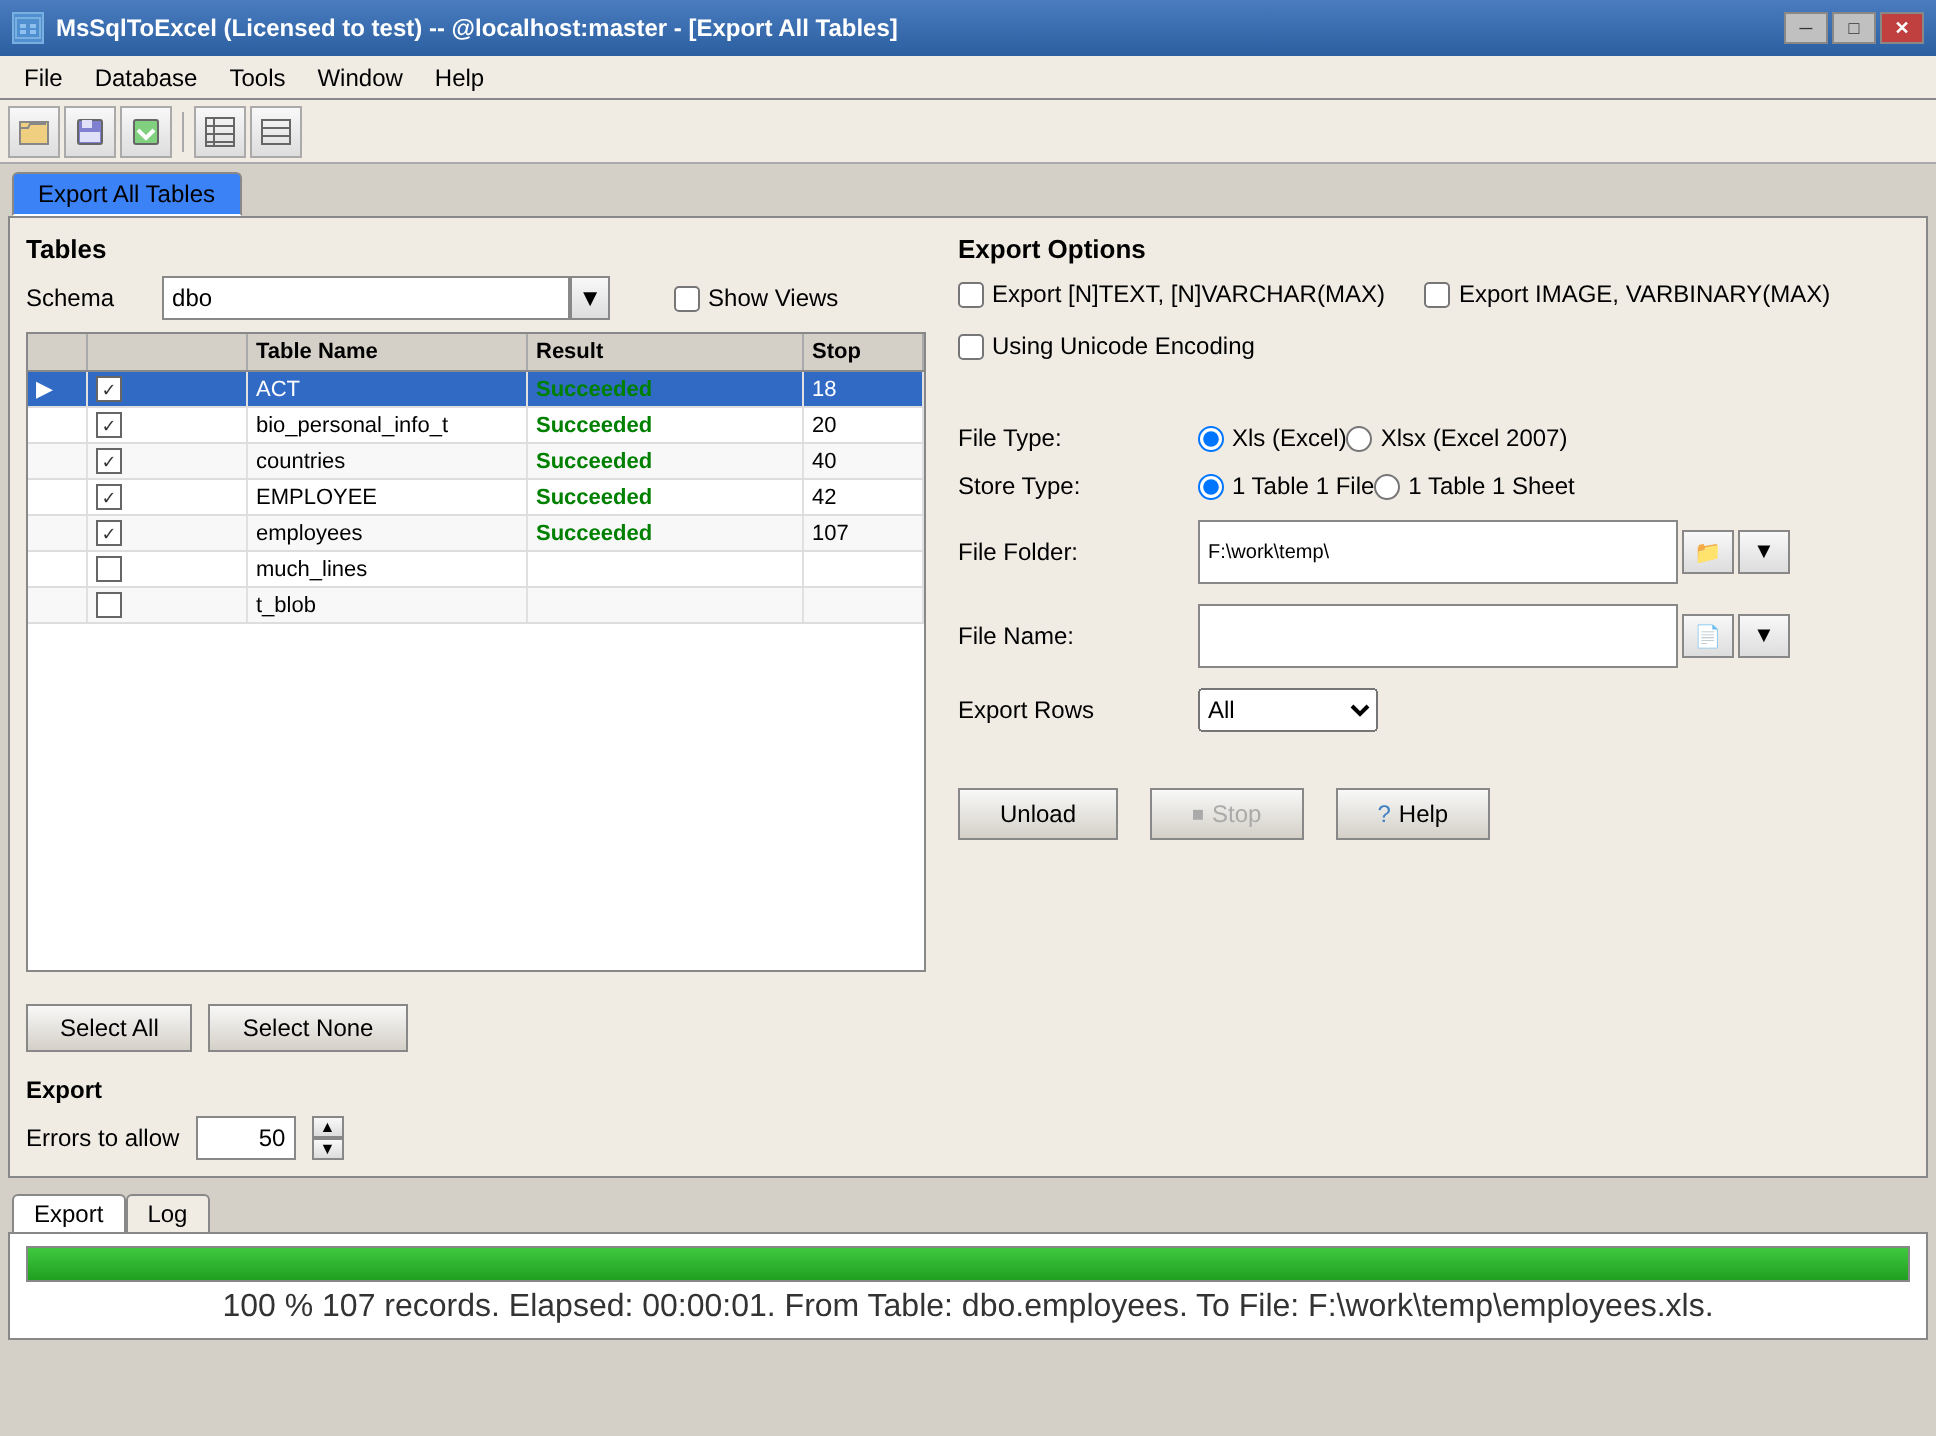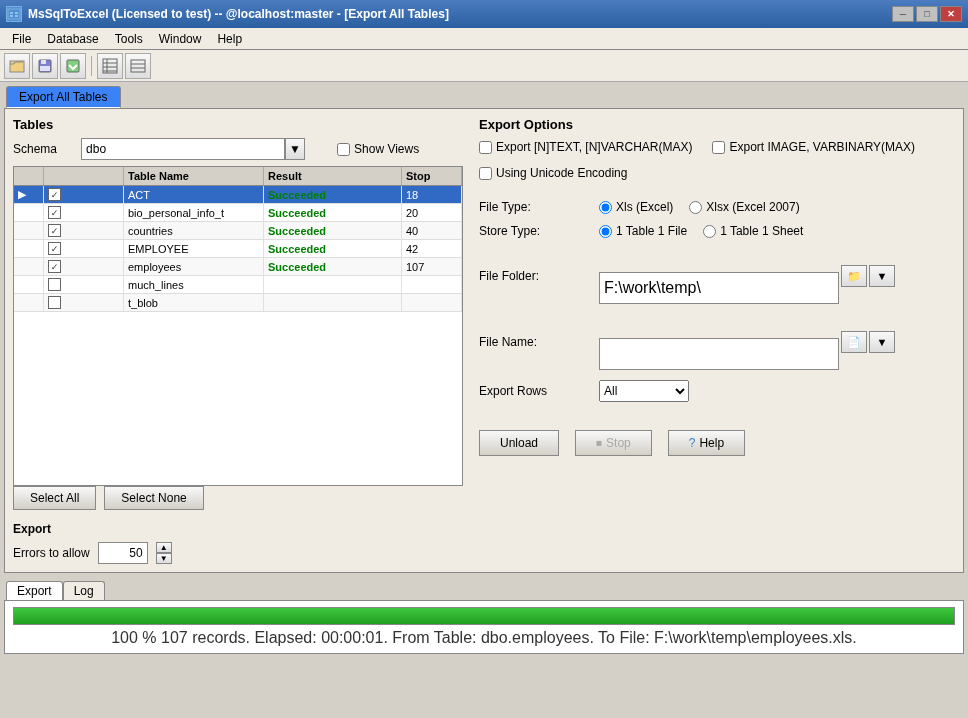--- a/index.html
+++ b/index.html
@@ -124,56 +124,56 @@
       border-bottom: 1px solid #ddd;
       font-size: 11px;
     }
     .table-row:nth-child(even) { background: #f8f8f8; }
     .table-row.active-row { background: #316ac5; color: white; }
     .td { padding: 2px 4px; border-right: 1px solid #e0e0e0; display: flex; align-items: center; }
     .succeeded { color: #008000; font-weight: bold; }
     .checkbox { width: 13px; height: 13px; border: 1px solid #666; background: white; display: flex; align-items: center; justify-content: center; cursor: pointer; }
     .checkbox.checked::after { content: '✓'; font-size: 9px; color: #333; }
     
-    .button-row { display: flex; gap: 8px; margin-top: 0; }
+    .button-row { display: flex; gap: 8px; margin-top: 16px; }
     .btn {
       padding: 4px 16px;
       background: linear-gradient(to bottom, #f8f8f8, #d4d0c8);
       border: 1px solid #888;
       cursor: pointer;
       font-size: 12px;
     }
     .btn:disabled { color: #aaa; cursor: default; }
     
     .export-section { margin-top: 12px; }
     .export-title { font-weight: bold; margin-bottom: 6px; }
     .errors-row { display: flex; align-items: center; gap: 8px; }
     .number-input { width: 50px; height: 22px; border: 1px solid #888; text-align: right; padding: 1px 4px; font-size: 12px; }
     .spin-btn { width: 16px; height: 11px; background: linear-gradient(to bottom, #f8f8f8, #ddd); border: 1px solid #888; font-size: 8px; display: flex; align-items: center; justify-content: center; cursor: pointer; }
     
     
     .right-panel { flex: 1; }
     .options-title { font-size: 13px; font-weight: bold; margin-bottom: 8px; }
     
-    .option-row { display: flex; align-items: center; gap: 8px; margin-bottom: 8px; }
+    .option-row { display: flex; align-items: center; gap: 8px; margin-bottom: 20px; }
     
     .checkbox-option { display: flex; align-items: center; gap: 4px; font-size: 12px; cursor: pointer; }
     
-    .radio-group { display: flex; gap: 16px; align-items: center; }
+    .radio-group { display: flex; align-items: center; }
     .radio-option { display: flex; align-items: center; gap: 4px; font-size: 12px; cursor: pointer; }
     
     .form-row {
       display: flex;
       align-items: center;
       margin-bottom: 10px;
     }
     .form-label { width: 120px; font-size: 12px; }
     .form-control { display: flex; align-items: center; gap: 2px; }
     .text-input {
-      height: 22px; border: 1px solid #888; padding: 15px 4px; font-size: 16px; background: white; margin-top: 24px;
+      height: 22px; border: 1px solid #888; padding: 15px 4px; font-size: 10px; background: white;
     }
     .browse-btn {
       width: 26px; height: 22px;
       background: linear-gradient(to bottom, #f8f8f8, #ddd);
       border: 1px solid #888;
       cursor: pointer;
       display: flex; align-items: center; justify-content: center;
       font-size: 11px;
     }
     

